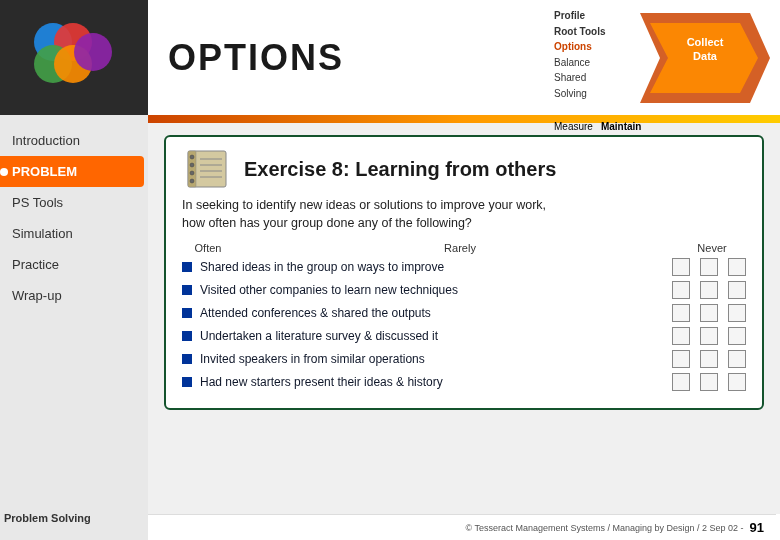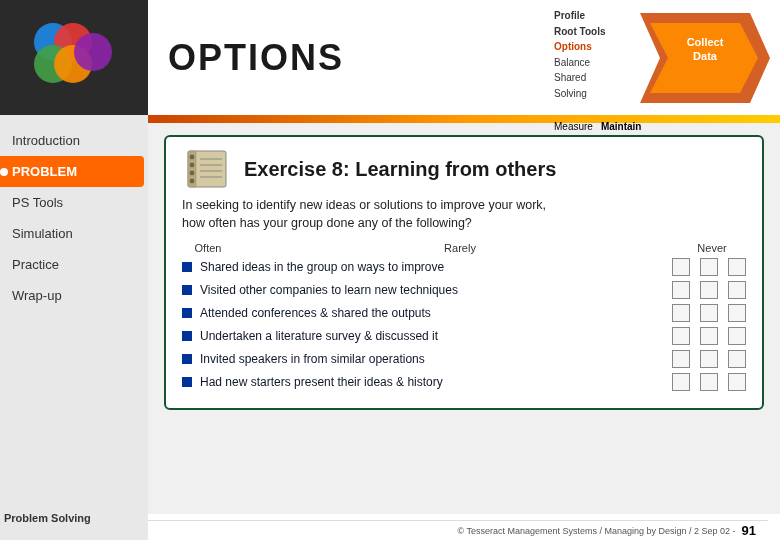--- a/index.html
+++ b/index.html
@@ -229,22 +229,22 @@
       border: 1.5px solid #888;
       background: #f5f5f5;
       flex-shrink: 0;
     }
 
     
     .footer {
       position: absolute;
       bottom: 0;
       left: 148px;
-      right: 12px;
-      height: 20px;
+      right: 4px;
+      height: 26px;
       background: #fff;
       display: flex;
       align-items: center;
       justify-content: flex-end;
       padding: 0 12px;
       font-size: 9px;
       color: #555;
       border-top: 1px solid #ddd;
     }
 

